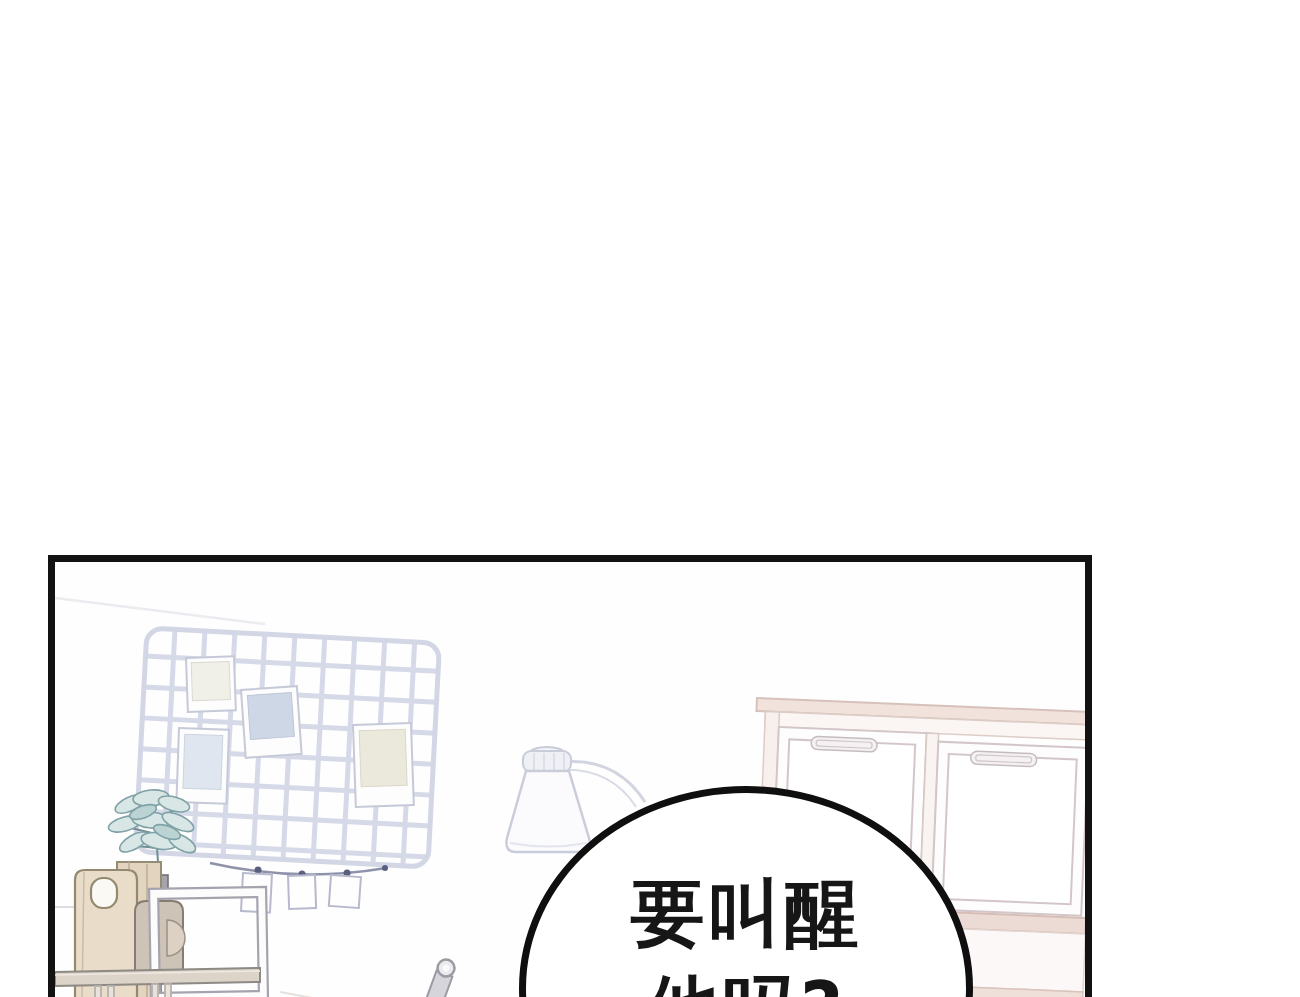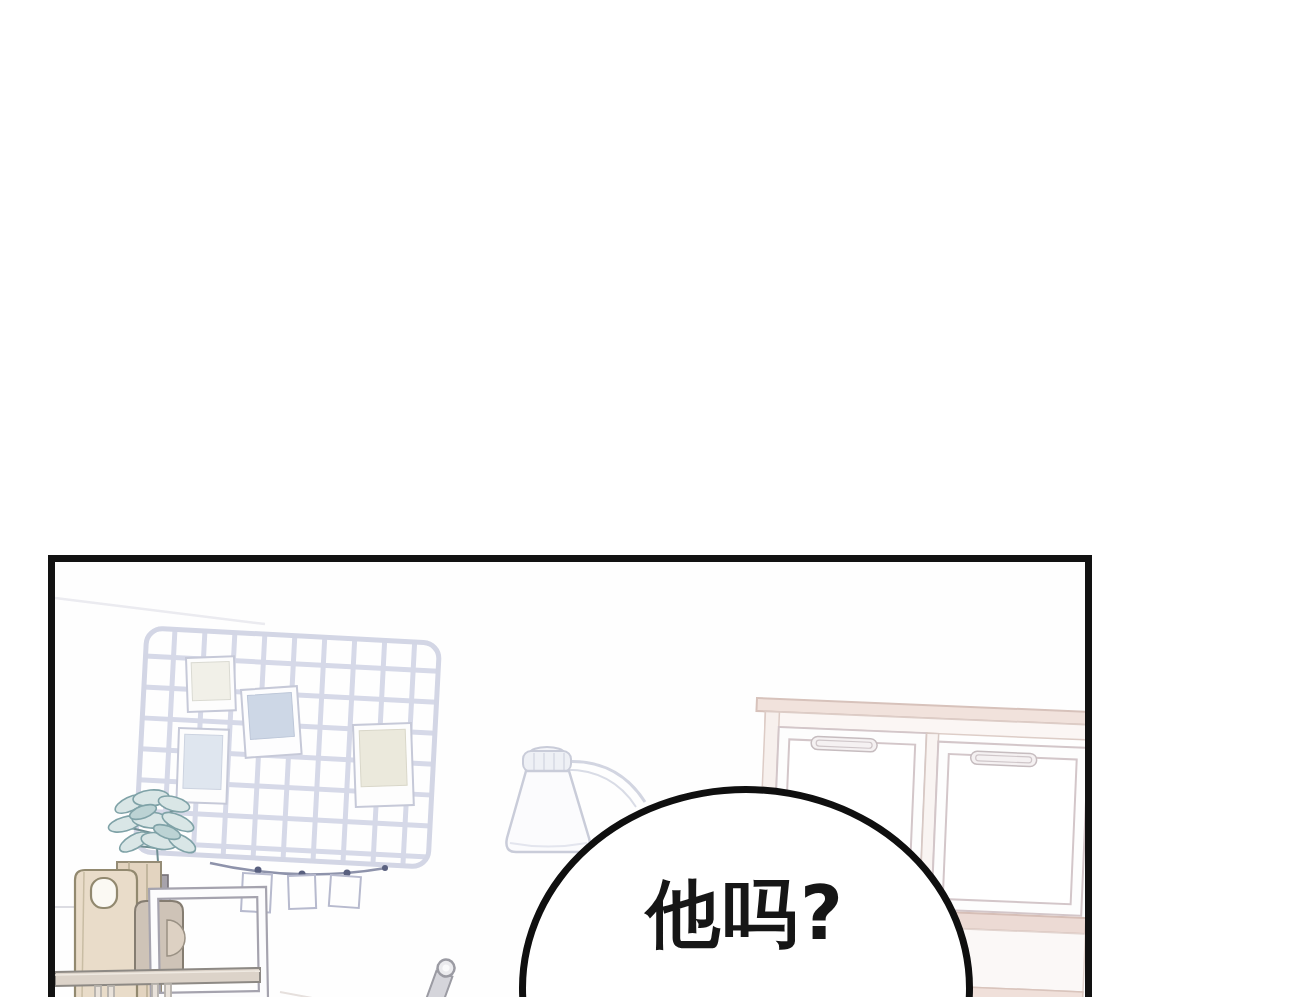--- a/index.html
+++ b/index.html
@@ -175,17 +175,18 @@
 
     <g transform="translate(391,406) rotate(20)">
       <rect x="-8" y="6" width="17" height="42" fill="#d5d5db" stroke="#9b9ba3" stroke-width="2"></rect>
       <circle cx="0" cy="0" r="8.5" fill="#ebebee" stroke="#9b9ba3" stroke-width="2.5"></circle>
       <circle cx="0" cy="0" r="3.5" fill="#fafafb"></circle>
     </g>
   </svg>
 
   <div class="speech-bubble">
     <div class="bubble-text">
+      <div>要叫醒</div>
       <div>他吗?</div>
     </div>
   </div>
 
 </div>
 
 </body></html>

